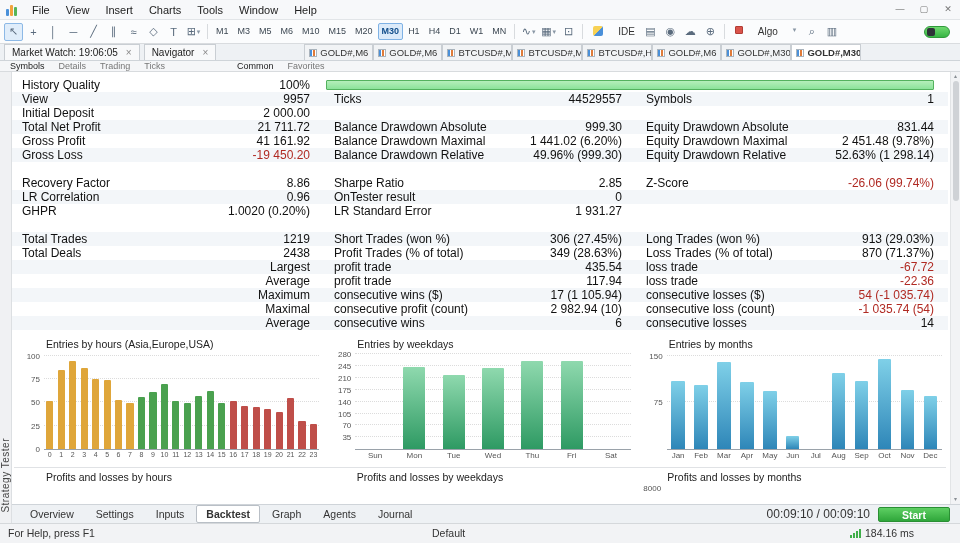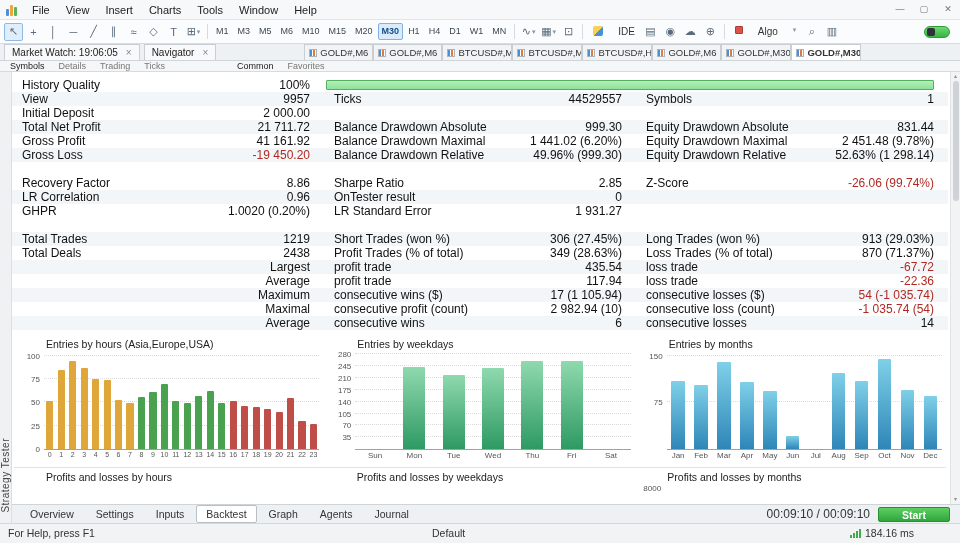--- a/index.html
+++ b/index.html
@@ -93,21 +93,21 @@
 
   
   .vscroll{position:absolute;top:0;right:0;bottom:0;width:10px;background:#f2f3f5;border-left:1px solid #e2e4e6;display:flex;flex-direction:column;align-items:center}
   .varrow{font-size:6px;color:#8a8f95;line-height:8px;height:9px}
   .vthumb{width:6px;height:120px;background:#cfd2d6;border-radius:3px}
   .vfill{flex:1}
 
   
   .tester-tabs{height:19px;flex:0 0 19px;display:flex;align-items:center;background:#eef1f4;border-top:1px solid #cfd4d9;padding-left:8px}
   .ttab{padding:2px 9px;font-size:10.5px;color:#333;border:1px solid transparent;border-radius:2px;line-height:12px}
-  .ttab.active{background:#fff;border-color:#b9bfc6;font-weight:normal}
+  .ttab.active{background:#fff;border-color:#b9bfc6;font-weight:bold}
   .tester-time{margin-left:auto;font-size:12px;color:#333;white-space:nowrap}
   .start-btn{margin:0 10px 0 8px;width:72px;height:15px;background:linear-gradient(#5ecf63,#2fa63a);color:#fff;font-size:10.5px;text-align:center;line-height:14px;border:1px solid #2a8f33;border-radius:2px;font-weight:bold}
 
   
   .statusbar{height:20px;flex:0 0 20px;background:#f2f3f5;border-top:1px solid #d5d8db;position:relative;font-size:10.5px;color:#333}
   .sb-help{position:absolute;left:8px;top:3px}
   .sb-profile{position:absolute;left:432px;top:3px}
   .sb-right{position:absolute;right:46px;top:3px;display:flex;align-items:center;gap:4px}
   .sig{display:flex;align-items:flex-end;gap:1px;height:10px}
   .sig i{display:block;width:2px;background:#3fae49}

